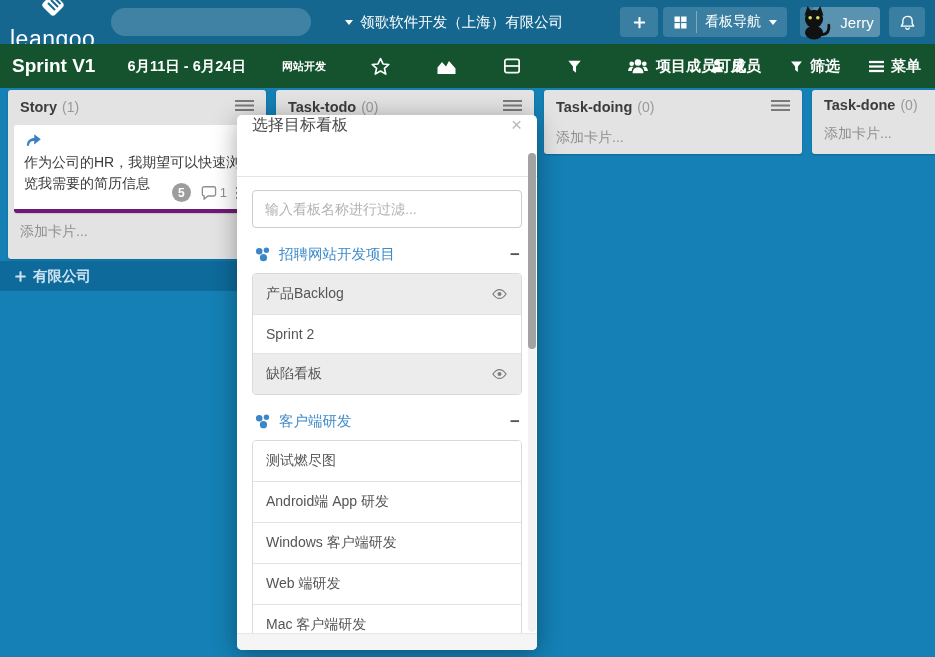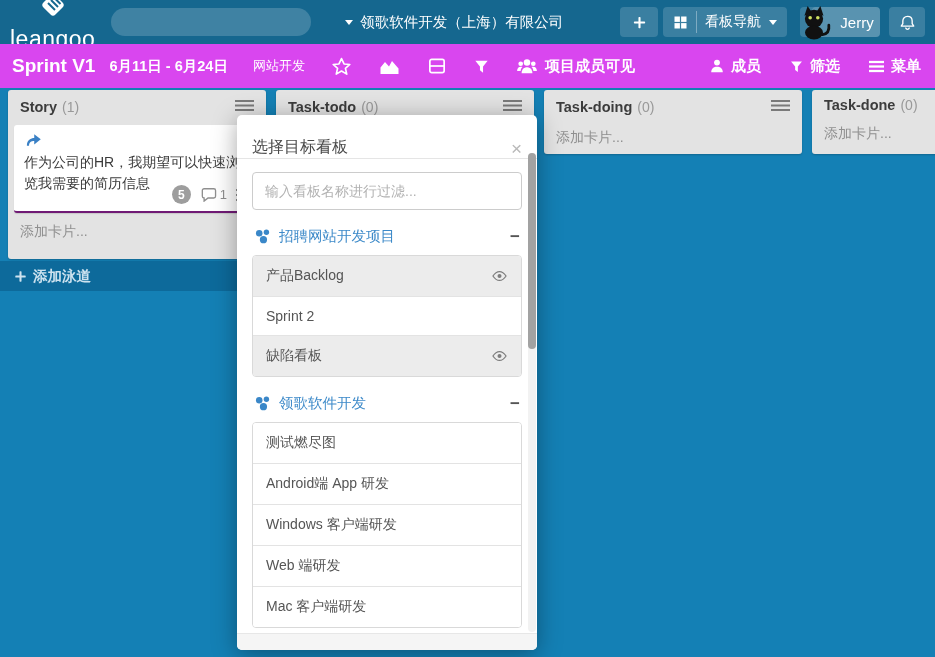--- a/index.html
+++ b/index.html
@@ -36,62 +36,62 @@
   .nav-divider { width:1px; height:22px; background:rgba(255,255,255,.35); }
   .nav-label { font-size:14px; }
   .user-btn { position:relative; width:80px; margin-left:8px; }
   .user-pill { position:absolute; left:12px; right:0; top:0; bottom:0; background:rgba(255,255,255,.16); border-radius:4px; }
   .avatar { position:absolute; left:-4px; top:-3px; width:36px; height:36px; z-index:2; }
   .user-name { position:relative; z-index:1; margin-left:34px; font-size:15px; }
   .bell-btn { width:36px; margin-left:4px; }
   
   .toolbar {
     position:absolute; left:0; top:44px; width:935px; height:44px;
-    background:#d946ef; display:flex; align-items:center; color:#fff;
+    background:#14532d; display:flex; align-items:center; color:#fff;gap:18px;
   }
   .board-title { font-size:19px; font-weight:700; margin-left:12px; }
   .date-range { font-size:14.5px; font-weight:700; margin-left:14px; }
-  .project-link { font-size:13px; font-weight:400; margin-left:25px; cursor:pointer; }
+  .project-link { font-size:11px; font-weight:700; margin-left:18px; cursor:pointer; }
   .tool-icon { margin-left:26px; cursor:pointer; display:flex; align-items:center; }
   .visibility { display:flex; align-items:flex-start; gap:7px; margin-left:26px; font-size:15px; font-weight:700; }
   .toolbar-right { position:absolute; right:14px; display:flex; align-items:center; gap:28px; }
   .tb-action { display:flex; align-items:center; gap:6px; font-size:15px; font-weight:700; cursor:pointer; }
   
   .column {
     position:absolute; top:90px; width:258px; background:#e3e3e3;
     border-radius:3px; box-shadow:0 1px 2px rgba(0,0,0,.2);
   }
   .col-head { display:flex; align-items:center; padding:7px 10px 4px 12px; }
   .col-name { font-weight:700; color:#3c3c3c; font-size:14.5px; }
   .col-count { color:#999; margin-left:5px; font-size:14px; }
   .col-menu { margin-left:auto; cursor:pointer; padding:2px; }
   .add-card { color:#8f8f8f; padding:8px 12px 10px 12px; cursor:pointer; font-size:14px; }
   .card {
     margin:4px 6px 2px 6px; background:#fff; border-radius:3px;
-    border-bottom:2px solid #701a75; box-shadow:0 1px 1px rgba(0,0,0,.12);
+    border-bottom:4px solid #701a75; box-shadow:0 1px 1px rgba(0,0,0,.12);
     padding:7px 10px 8px 10px; min-height:88px; position:relative; cursor:pointer;
   }
   .card-text { color:#3b3b3b; font-size:14px; line-height:21px; margin-top:2px; width:226px; }
   .card-badges { position:absolute; right:8px; bottom:7px; display:flex; align-items:center; gap:9px; }
   .points-badge {
     width:19px; height:19px; border-radius:50%; background:#9d9d9d; color:#fff;
     font-size:12px; font-weight:700; display:flex; align-items:center; justify-content:center;
   }
   .badge-item { display:flex; align-items:center; gap:3px; color:#8f8f8f; font-size:13px; }
   .swimlane-bar {
     position:absolute; left:0; top:261px; width:537px; height:30px;
     background:#0d6a9b; color:#cde2ef; display:flex; align-items:center;
     padding-left:14px; gap:6px; cursor:pointer; font-size:14.5px; font-weight:700;
   }
   
   .modal {
     position:absolute; left:237px; top:115px; width:300px; height:535px;
     background:#fff; border-radius:5px; box-shadow:0 4px 25px rgba(0,0,0,.35); z-index:10;
   }
-  .modal-head { height:44px; border-bottom:1px solid #e5e5e5; display:flex; align-items:flex-end; padding:0 15px; }
+  .modal-head { height:62px; border-bottom:1px solid #e5e5e5; display:flex; align-items:flex-start; padding:0 15px; }
   .modal-title { font-size:16px; color:#4a4a4a; }
   .modal-close { margin-left:auto; color:#b9b9b9; font-size:19px; cursor:pointer; line-height:1; }
   .modal-body { height:474px; overflow:hidden; padding:13px 15px 0 15px; }
   .filter-input {
     width:100%; height:38px; border:1px solid #ccc; border-radius:4px;
     padding:0 12px; font-size:14px; outline:none; color:#444;
     font-family:"Liberation Sans","DejaVu Sans",sans-serif;
   }
   .filter-input::placeholder { color:#b2b2b2; }
   .group-head { display:flex; align-items:center; gap:7px; margin:17px 2px 9px 2px; }
@@ -315,21 +315,21 @@
     <span class="col-count">(0)</span>
   </div>
   <div class="add-card">添加卡片...</div>
 </div>
 
 <div class="swimlane-bar">
   <svg width="13" height="13" viewBox="0 0 20 20">
     <rect x="8.4" y="2" width="3.2" height="16" rx="1" fill="#cde2ef"></rect>
     <rect x="2" y="8.4" width="16" height="3.2" rx="1" fill="#cde2ef"></rect>
   </svg>
-  <span>添加泳道</span>
+  <span>有限公司</span>
 </div>
 
 <div class="modal">
   <div class="modal-head">
     <span class="modal-title">选择目标看板</span>
     <span class="modal-close">×</span>
   </div>
   <div class="modal-body">
     <input class="filter-input" type="text" placeholder="输入看板名称进行过滤..." style="">
 
@@ -367,21 +367,21 @@
       </div>
     </div>
 
     
     <div class="group-head">
       <svg width="18" height="17" viewBox="0 0 20 18">
         <circle cx="5.8" cy="5.5" r="3.6" fill="#3a87c8"></circle>
         <circle cx="13.8" cy="4.3" r="3" fill="#3a87c8"></circle>
         <circle cx="10.5" cy="12.5" r="4" fill="#3a87c8"></circle>
       </svg>
-      <span class="group-name">领歌软件开发</span>
+      <span class="group-name">客户端研发</span>
       <span class="group-collapse">−</span>
     </div>
     <div class="board-list">
       <div class="board-row">
         <span>测试燃尽图</span>
       </div>
       <div class="board-row">
         <span>Android端 App 研发</span>
       </div>
       <div class="board-row">

